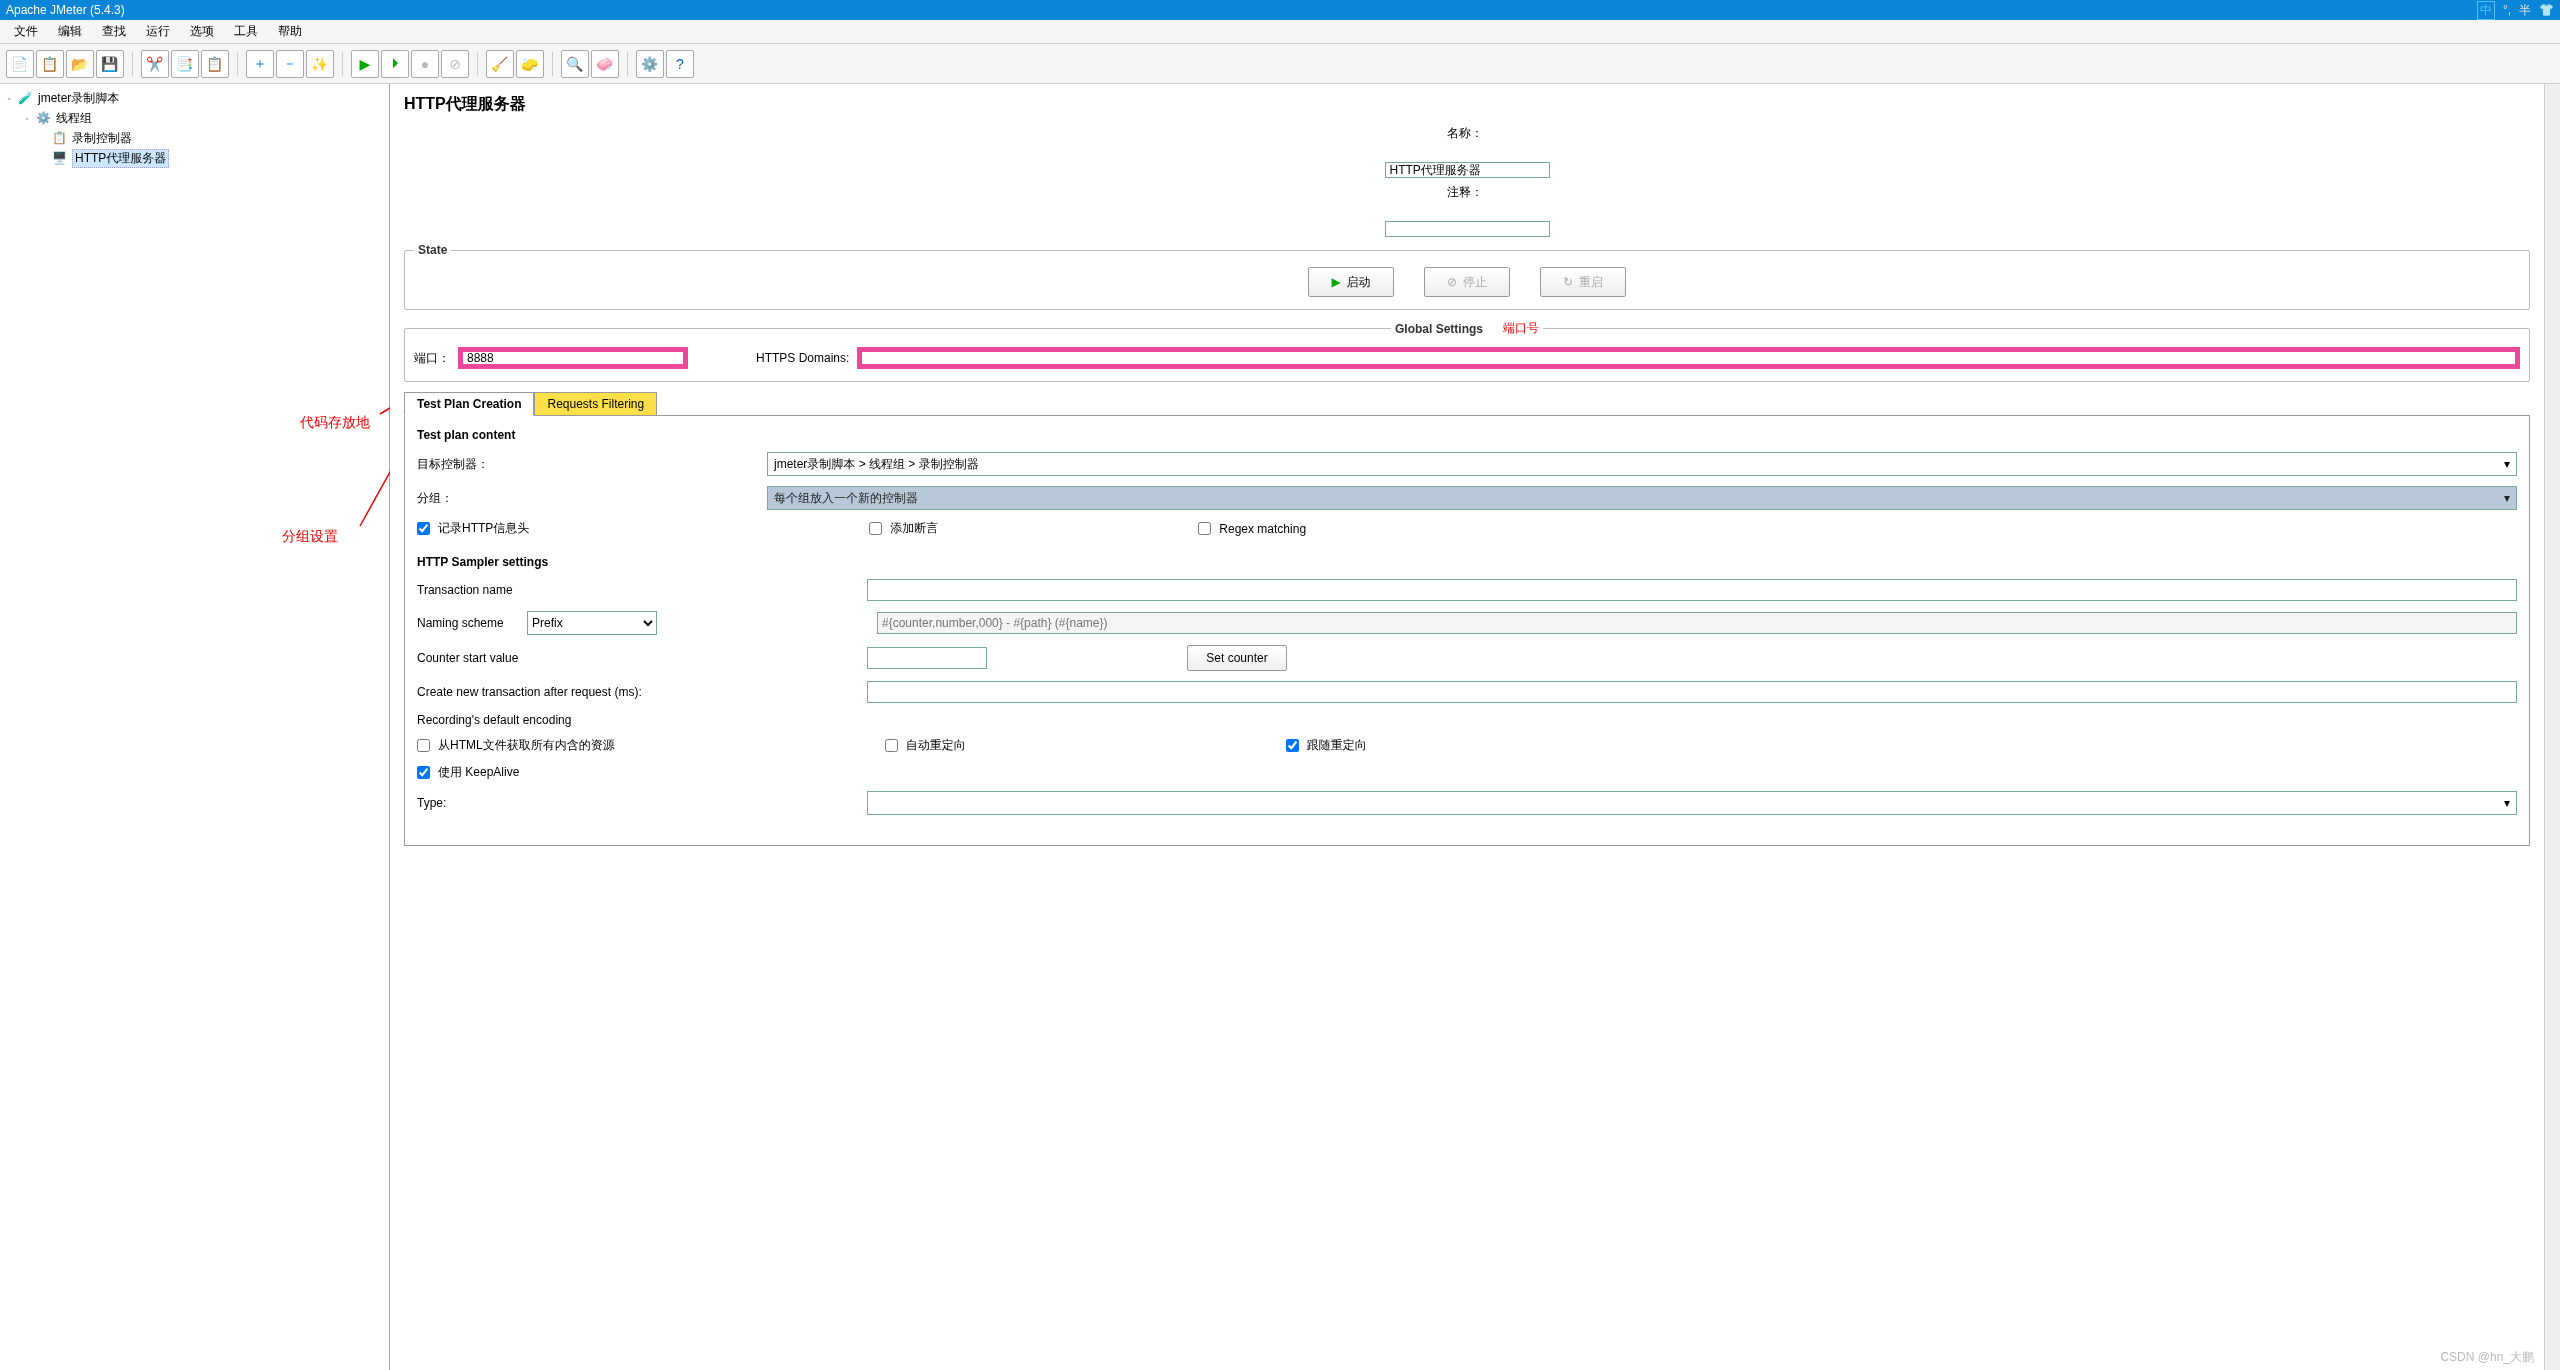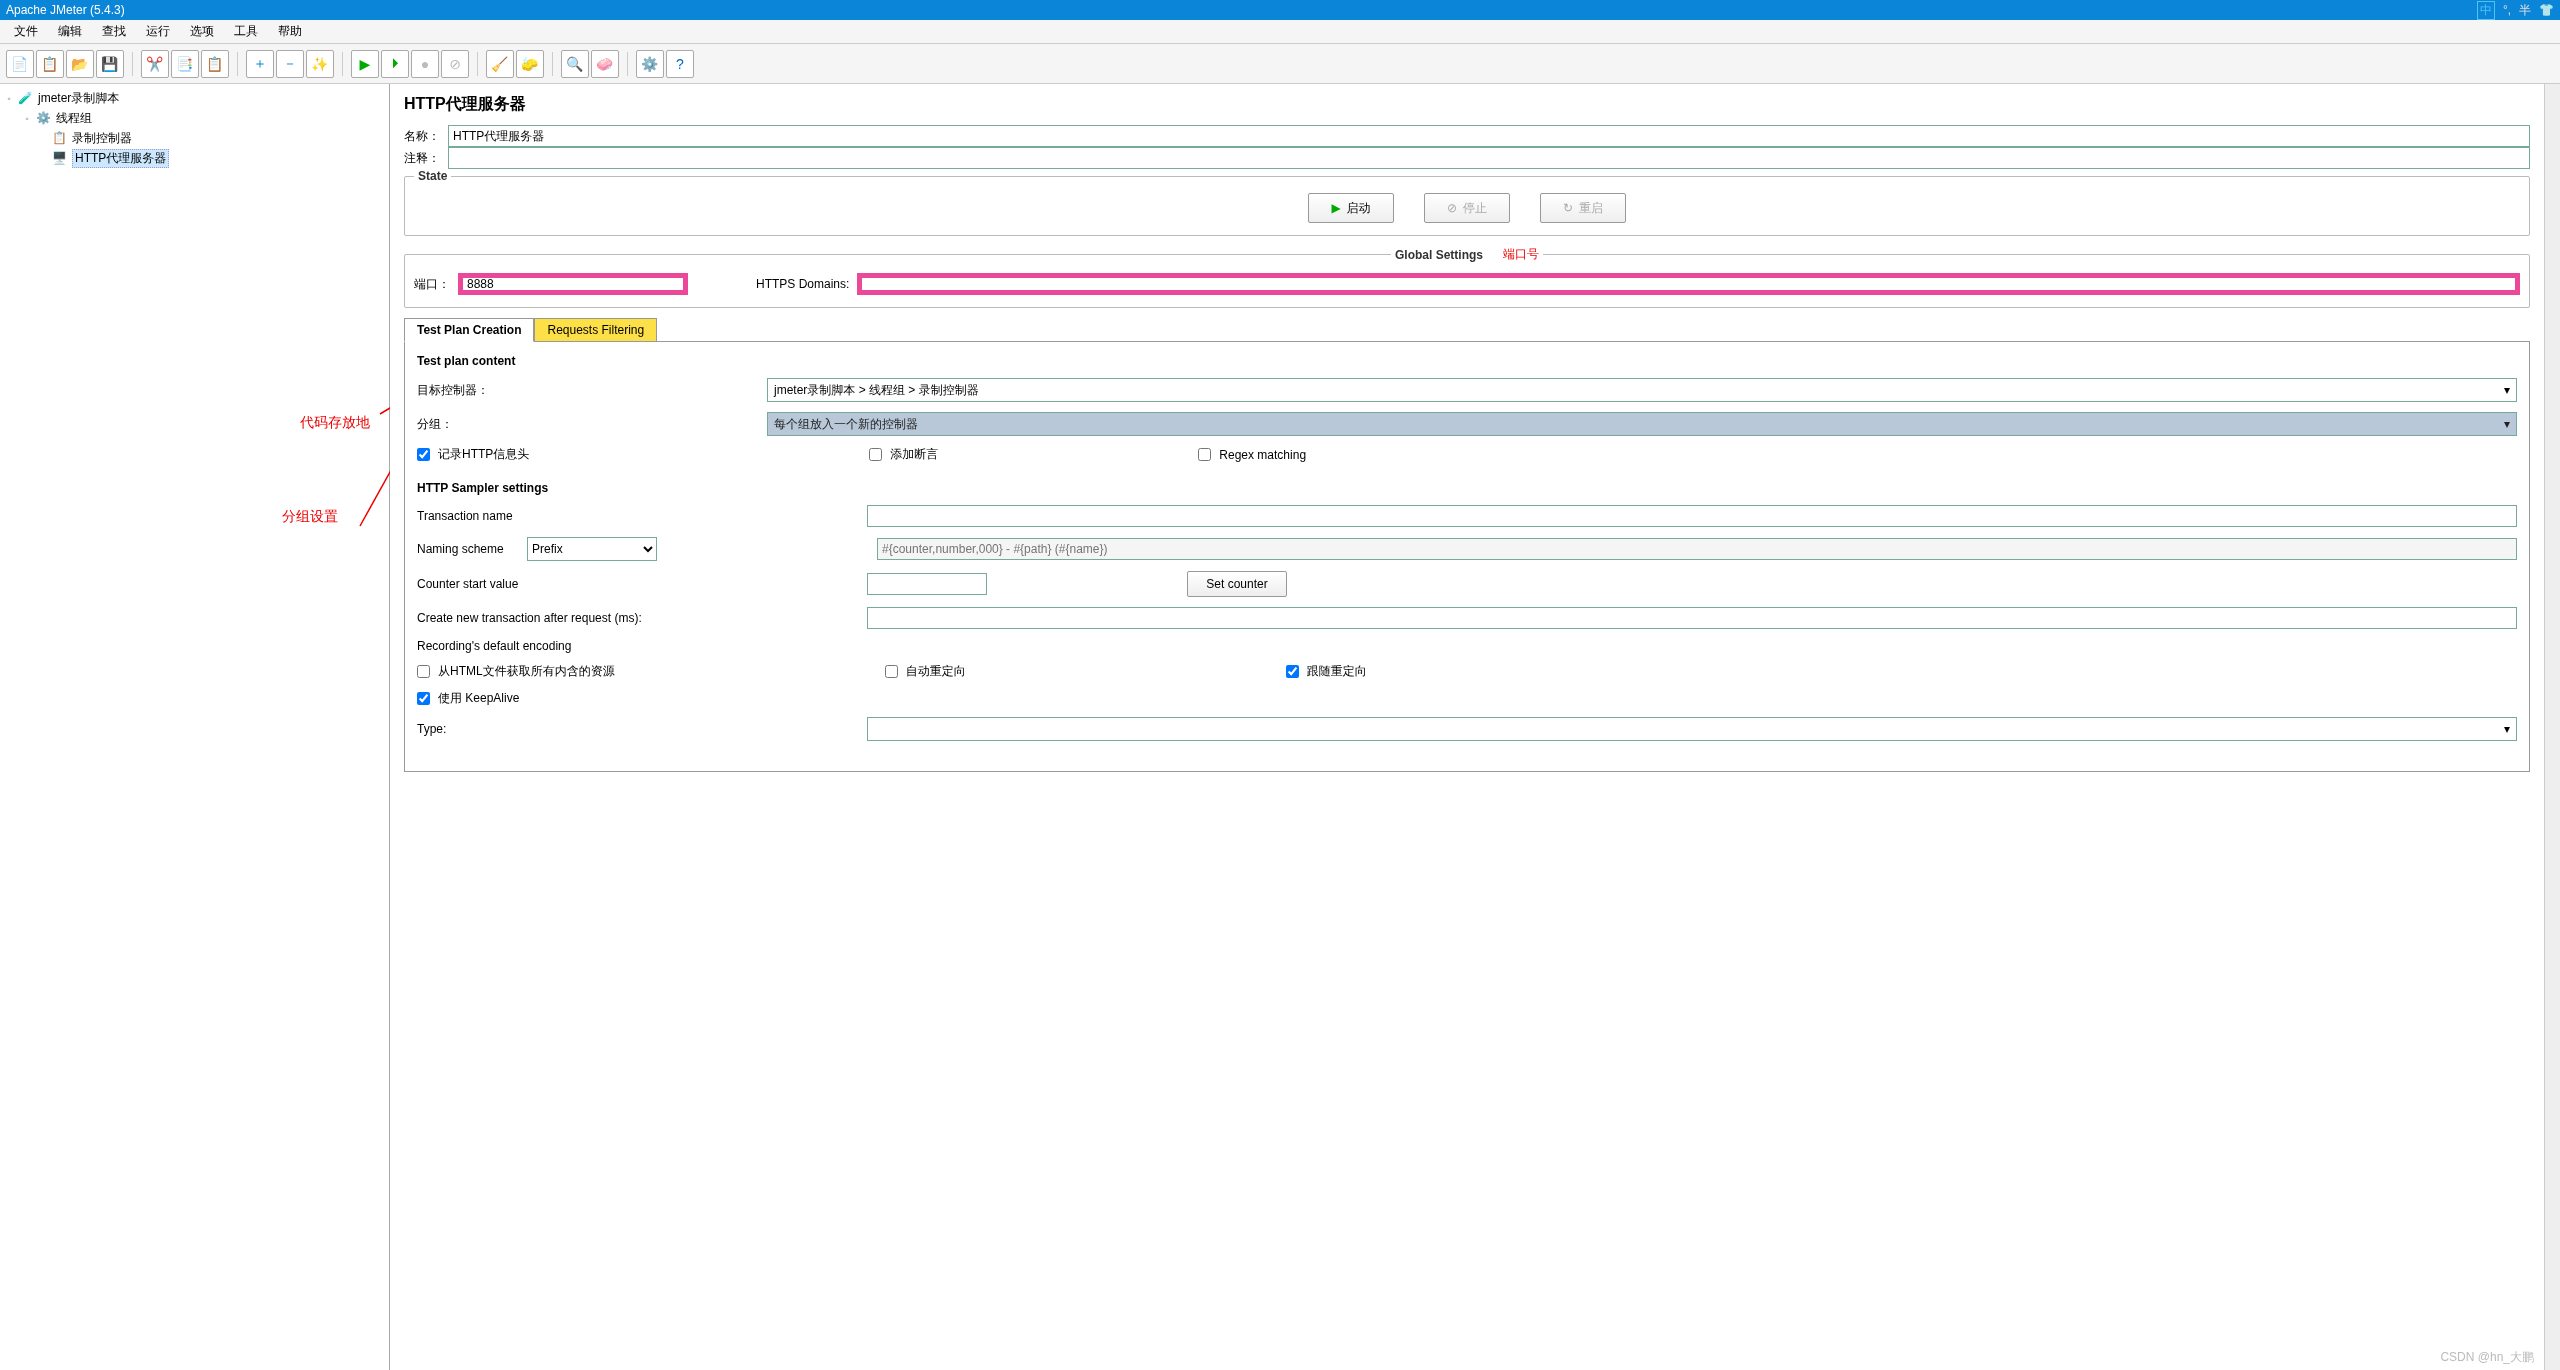--- a/index.html
+++ b/index.html
@@ -16,21 +16,21 @@
 .tree { width: 390px; background: #fff; border-right: 1px solid #aaa; padding: 4px; position: relative; }
 .tree-node { display: flex; align-items: center; height: 20px; gap: 4px; cursor: default; }
 .tree-toggle { width: 10px; text-align: center; color: #666; font-size: 10px; }
 .tree-icon { width: 16px; height: 16px; display: inline-flex; align-items: center; justify-content: center; }
 .tree-label.selected { background: #cce8ff; border: 1px dotted #99c; padding: 0 2px; }
 .annot { position: absolute; color: #e00; font-size: 14px; white-space: nowrap; }
 .arrow { position: absolute; }
 .arrow svg { overflow: visible; }
 .main { flex: 1; background: #fff; padding: 10px 14px; overflow-y: auto; position: relative; }
 .main h2 { font-size: 16px; font-weight: bold; margin-bottom: 10px; }
-.form-row { display: flex; align-items: center; gap: 4px; }
+.form-row { display: flex; align-items: center; margin-bottom: 6px; gap: 20px; flex-direction: column; }
 .form-row label { width: 40px; }
 .form-row input[type=text] { flex: 1; border: 1px solid #7a9; height: 22px; padding: 0 4px; }
 fieldset { border: 1px solid #bbb; border-radius: 2px; padding: 10px 9px 12px; margin-bottom: 10px; }
 fieldset legend { padding: 0 4px; font-weight: bold; color: #333; }
 .btn-row { display: flex; justify-content: center; gap: 30px; }
 .state-btn { width: 86px; height: 30px; border: 1px solid #999; background: linear-gradient(#fff,#eee); border-radius: 2px; display: flex; align-items: center; justify-content: center; gap: 6px; cursor: pointer; }
 .state-btn.disabled { color: #aaa; cursor: default; }
 .gs-row { display: flex; align-items: center; gap: 8px; }
 .gs-row input[type=text] { border: 5px solid #ec4899; height: 22px; padding: 0 4px; }
 .port-input { width: 230px; }
@@ -127,21 +127,21 @@
       <div class="tree-node" style="padding-left:48px">
         <span class="tree-icon">📋</span>
         <span>录制控制器</span>
       </div>
       <div class="tree-node" style="padding-left:48px">
         <span class="tree-icon">🖥️</span>
         <span class="tree-label selected">HTTP代理服务器</span>
       </div>
 
       <div class="annot" style="top:330px;left:300px">代码存放地</div>
-      <div class="annot" style="top:424px;left:282px">分组设置</div>
+      <div class="annot" style="top:444px;left:282px">分组设置</div>
       <div class="arrow" style="top:322px;left:310px">
         <svg width="100" height="140">
             <defs>
               <marker id="ah" markerWidth="8" markerHeight="8" refX="6" refY="3" orient="auto">
                 <path d="M0,0 L6,3 L0,6 Z" fill="#e00"></path>
               </marker>
             </defs>
         <line x1="70" y1="8" x2="100" y2="-10" stroke="#e00" stroke-width="1.5" marker-end="url(#ah)"></line>
         <line x1="50" y1="120" x2="100" y2="30" stroke="#e00" stroke-width="1.5" marker-end="url(#ah)"></line>
         </svg>

